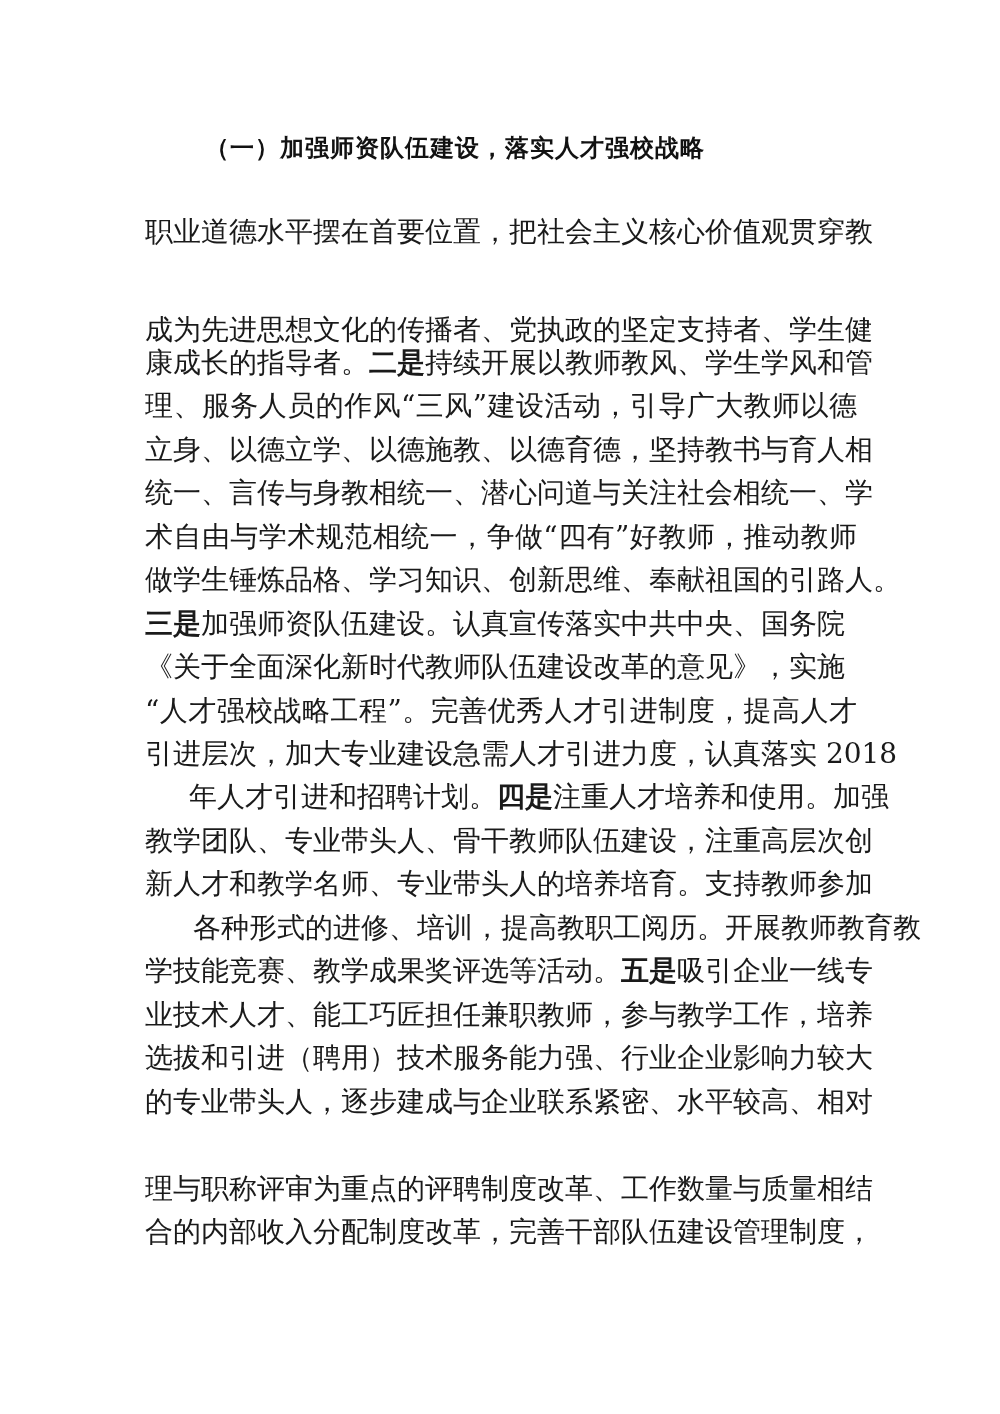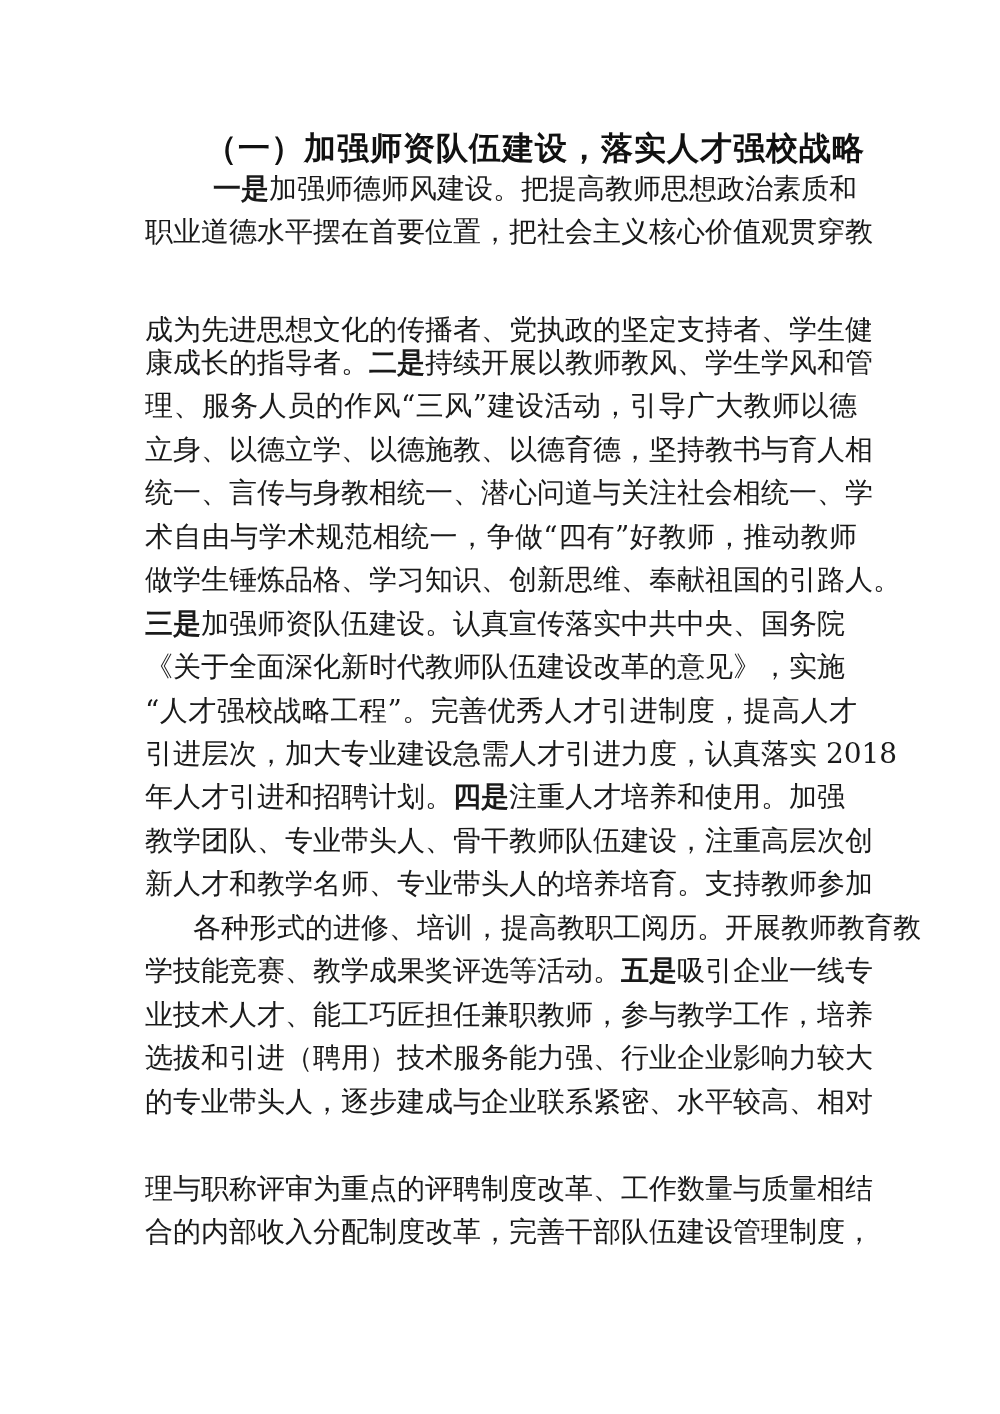--- a/index.html
+++ b/index.html
@@ -24,49 +24,48 @@
     }
     .line.last { text-align-last: left; }
     .line.indent { left: 213px; width: 644px; }
     .heading {
       position: absolute;
       left: 205px;
       top: 128px;
       height: 40px;
       font-family: "DejaVu Sans", "Liberation Sans", sans-serif;
       font-weight: bold;
-      font-size: 32px;
+      font-size: 24px;
       line-height: 40px;
       color: #111111;
       white-space: nowrap;
       letter-spacing: 1px;
       text-align: right;
     }
     .mark { font-weight: bold; }
   </style>
 </head>
 <body>
 
 <div class="page">
   <div class="heading">（一）加强师资队伍建设，落实人才强校战略</div>
 
-  <div class="line indent" style="top:169px"><span class="mark">一是</span><span>加强师德师风建设。把提高教师思想政治素质和</span></div>
   <div class="line" style="top: 212px;"><span>职业道德水平摆在首要位置，把社会主义核心价值观贯穿教</span></div>
   <div class="line" style="top: 310px;"><span>成为先进思想文化的传播者、党执政的坚定支持者、学生健</span></div>
   <div class="line" style="top: 343px;"><span>康成长的指导者。</span><span class="mark">二是</span><span>持续开展以教师教风、学生学风和管</span></div>
   <div class="line" style="top: 386px;"><span>理、服务人员的作风“三风”建设活动，引导广大教师以德</span></div>
   <div class="line" style="top: 430px;"><span>立身、以德立学、以德施教、以德育德，坚持教书与育人相</span></div>
   <div class="line" style="top: 473px;"><span>统一、言传与身教相统一、潜心问道与关注社会相统一、学</span></div>
   <div class="line" style="top: 517px;"><span>术自由与学术规范相统一，争做“四有”好教师，推动教师</span></div>
   <div class="line" style="top: 560px;"><span>做学生锤炼品格、学习知识、创新思维、奉献祖国的引路人。</span></div>
   <div class="line last" style="top: 604px;"><span class="mark">三是</span><span>加强师资队伍建设。认真宣传落实中共中央、国务院</span></div>
   <div class="line last" style="top: 647px;"><span>《关于全面深化新时代教师队伍建设改革的意见》，实施</span></div>
   <div class="line" style="top: 691px;"><span>“人才强校战略工程”。完善优秀人才引进制度，提高人才</span></div>
   <div class="line" style="top: 734px;"><span>引进层次，加大专业建设急需人才引进力度，认真落实 2018</span></div>
-  <div class="line last" style="top: 777px;"><span>年人才引进和招聘计划。</span><span class="mark">四是</span><span>注重人才培养和使用。加强</span></div>
+  <div class="line last" style="top: 777px; margin-left: 44px;"><span>年人才引进和招聘计划。</span><span class="mark">四是</span><span>注重人才培养和使用。加强</span></div>
   <div class="line" style="top: 821px;"><span>教学团队、专业带头人、骨干教师队伍建设，注重高层次创</span></div>
   <div class="line" style="top: 864px;"><span>新人才和教学名师、专业带头人的培养培育。支持教师参加</span></div>
   <div class="line" style="top: 908px; margin-left: 48px;"><span>各种形式的进修、培训，提高教职工阅历。开展教师教育教</span></div>
   <div class="line" style="top: 951px;"><span>学技能竞赛、教学成果奖评选等活动。</span><span class="mark">五是</span><span>吸引企业一线专</span></div>
   <div class="line" style="top: 995px;"><span>业技术人才、能工巧匠担任兼职教师，参与教学工作，培养</span></div>
   <div class="line" style="top: 1038px;"><span>选拔和引进（聘用）技术服务能力强、行业企业影响力较大</span></div>
   <div class="line" style="top: 1082px;"><span>的专业带头人，逐步建成与企业联系紧密、水平较高、相对</span></div>
   <div class="line" style="top: 1169px;"><span>理与职称评审为重点的评聘制度改革、工作数量与质量相结</span></div>
   <div class="line" style="top: 1212px;"><span>合的内部收入分配制度改革，完善干部队伍建设管理制度，</span></div>
 </div>

